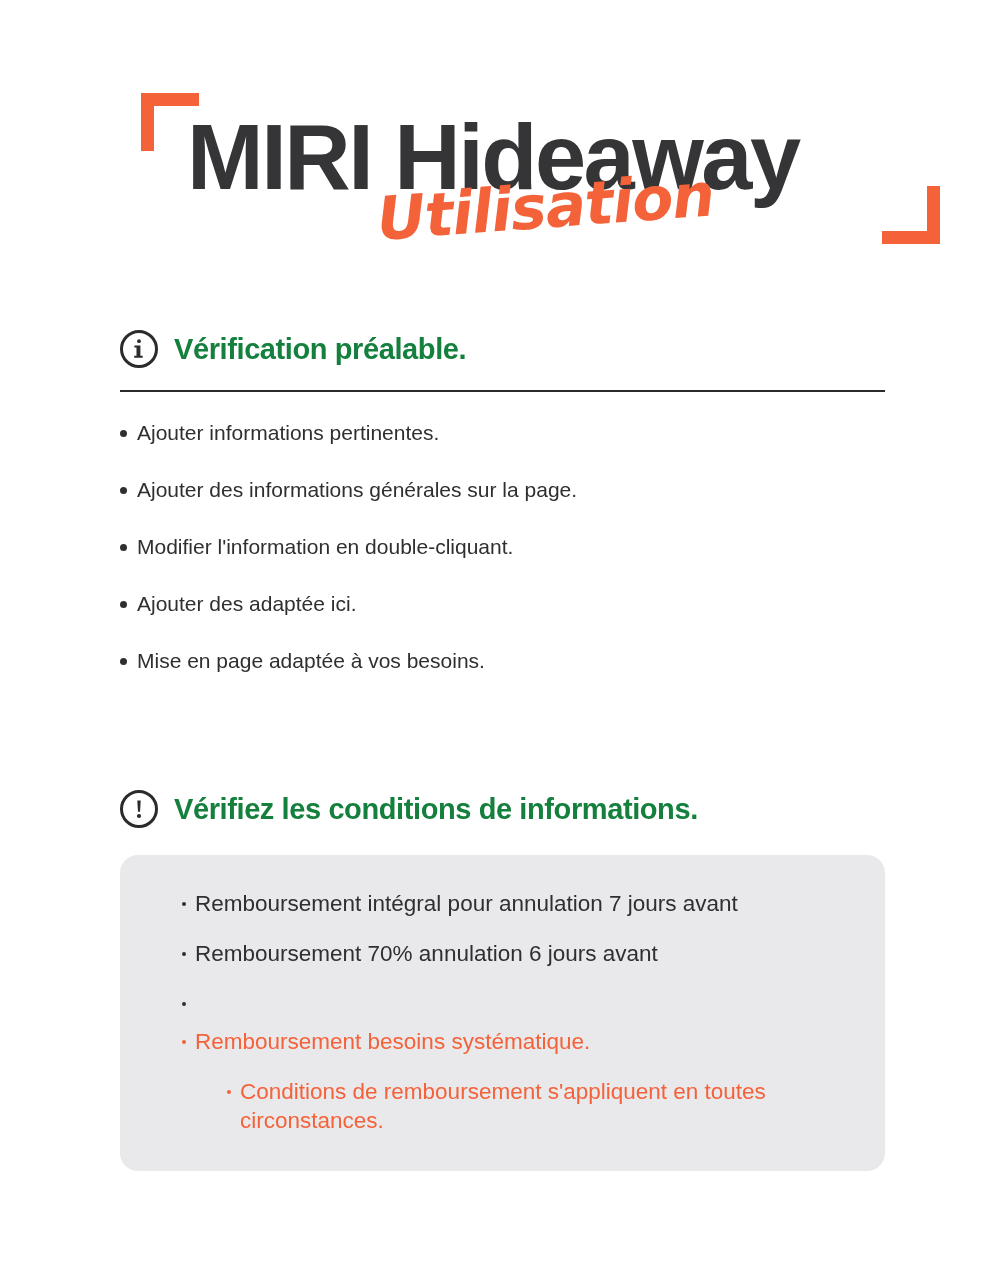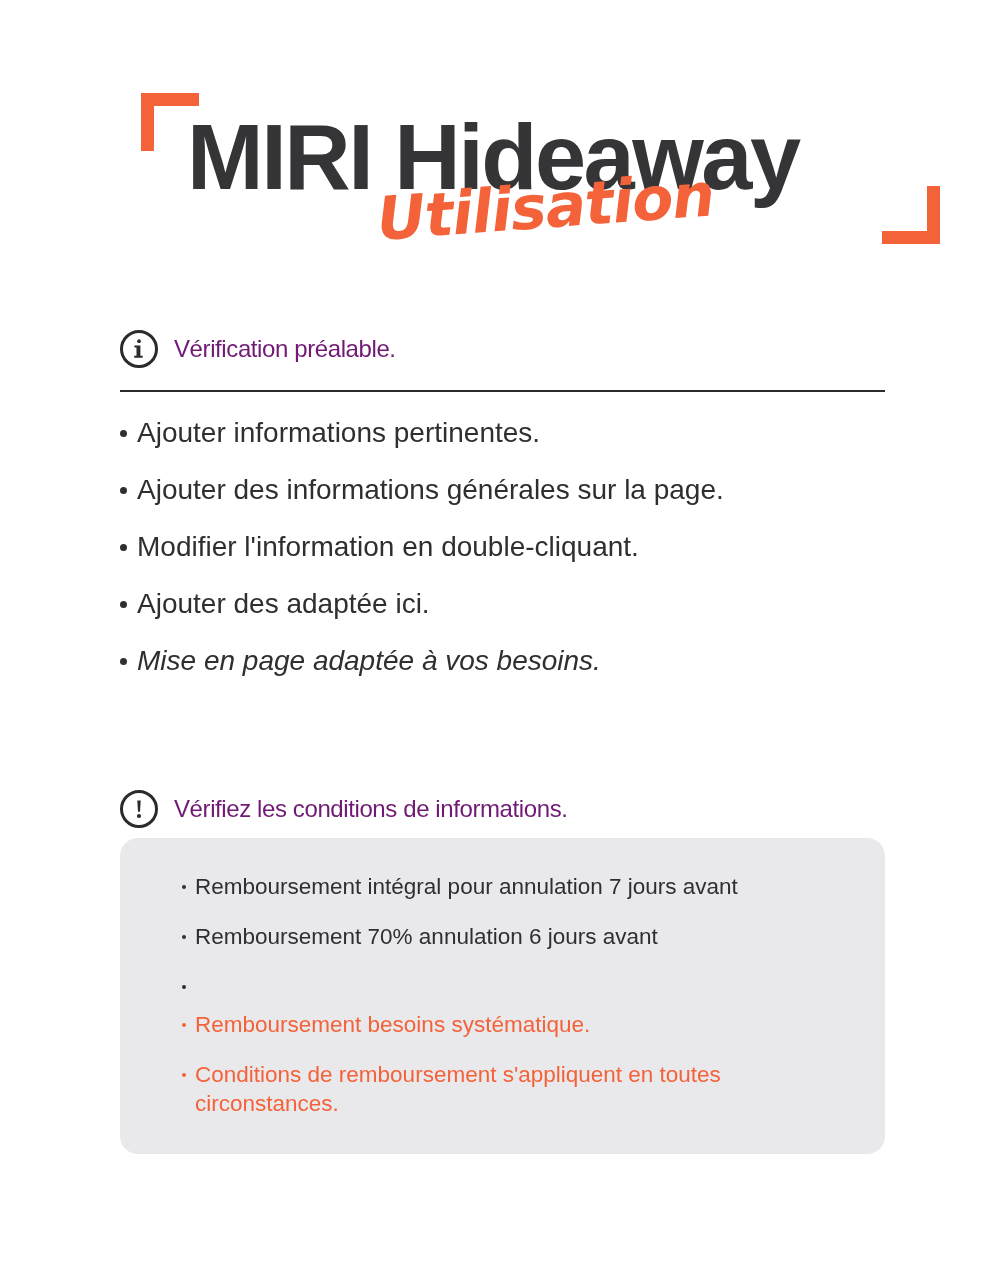--- a/index.html
+++ b/index.html
@@ -94,25 +94,25 @@
     border-radius: 50%;
     display: flex;
     align-items: center;
     justify-content: center;
     box-sizing: border-box;
   }
   .icon-circle svg { display: block; }
 
   .section-title {
     font-family: "Liberation Sans", sans-serif;
-    font-weight: normal;
-    font-size: 24px;
+    font-weight: bold;
+    font-size: 29px;
     line-height: 34px;
     letter-spacing: -0.4px;
-    color: #701a75;
+    color: #15803d;
     white-space: nowrap;
   }
 
   .head-rule {
     margin-top: 22px;
     height: 2px;
     background: #2b2b2d;
     width: 765px;
   }
 
@@ -128,45 +128,45 @@
     list-style: none;
     margin: 0;
     padding: 0;
     margin-top: 27px;
   }
   .bullet-list li {
     display: flex;
     align-items: flex-start;
     margin-bottom: 29px;
     font-family: "Liberation Sans", sans-serif;
-    font-size: 28px;
+    font-size: 21px;
     line-height: 28px;
     color: #2f2f31;
   }
-  .bullet-list li:last-child { margin-bottom: 0; font-style: italic; }
+  .bullet-list li:last-child { margin-bottom: 0; }
   .bullet-dot {
     flex: 0 0 auto;
     width: 7px;
     height: 7px;
     border-radius: 50%;
     background: #2f2f31;
     margin-top: 11px;
     margin-right: 10px;
   }
 
   
   .section-two {
     position: absolute;
     left: 120px;
     top: 790px;
     width: 790px;
   }
 
   .refund-card {
-    margin-top: 10px;
+    margin-top: 27px;
     width: 765px;
     box-sizing: border-box;
     background: #e9e9ec;
     border-radius: 18px;
     padding: 34px 40px 36px 62px;
   }
 
   .card-list {
     list-style: none;
     margin: 0;
@@ -174,21 +174,21 @@
   }
   .card-list li {
     display: flex;
     align-items: flex-start;
     margin-bottom: 21px;
     font-family: "Liberation Sans", sans-serif;
     font-size: 22.5px;
     line-height: 29px;
     color: #2f2f31;
   }
-  .card-list li:last-child { margin-bottom: 0; }
+  .card-list li:last-child { margin-bottom: 0; justify-content: center; }
   .card-dot {
     flex: 0 0 auto;
     width: 4px;
     height: 4px;
     border-radius: 50%;
     background: currentColor;
     margin-top: 13px;
     margin-right: 9px;
   }
   .card-list li.accent { color: #f4623a; }

